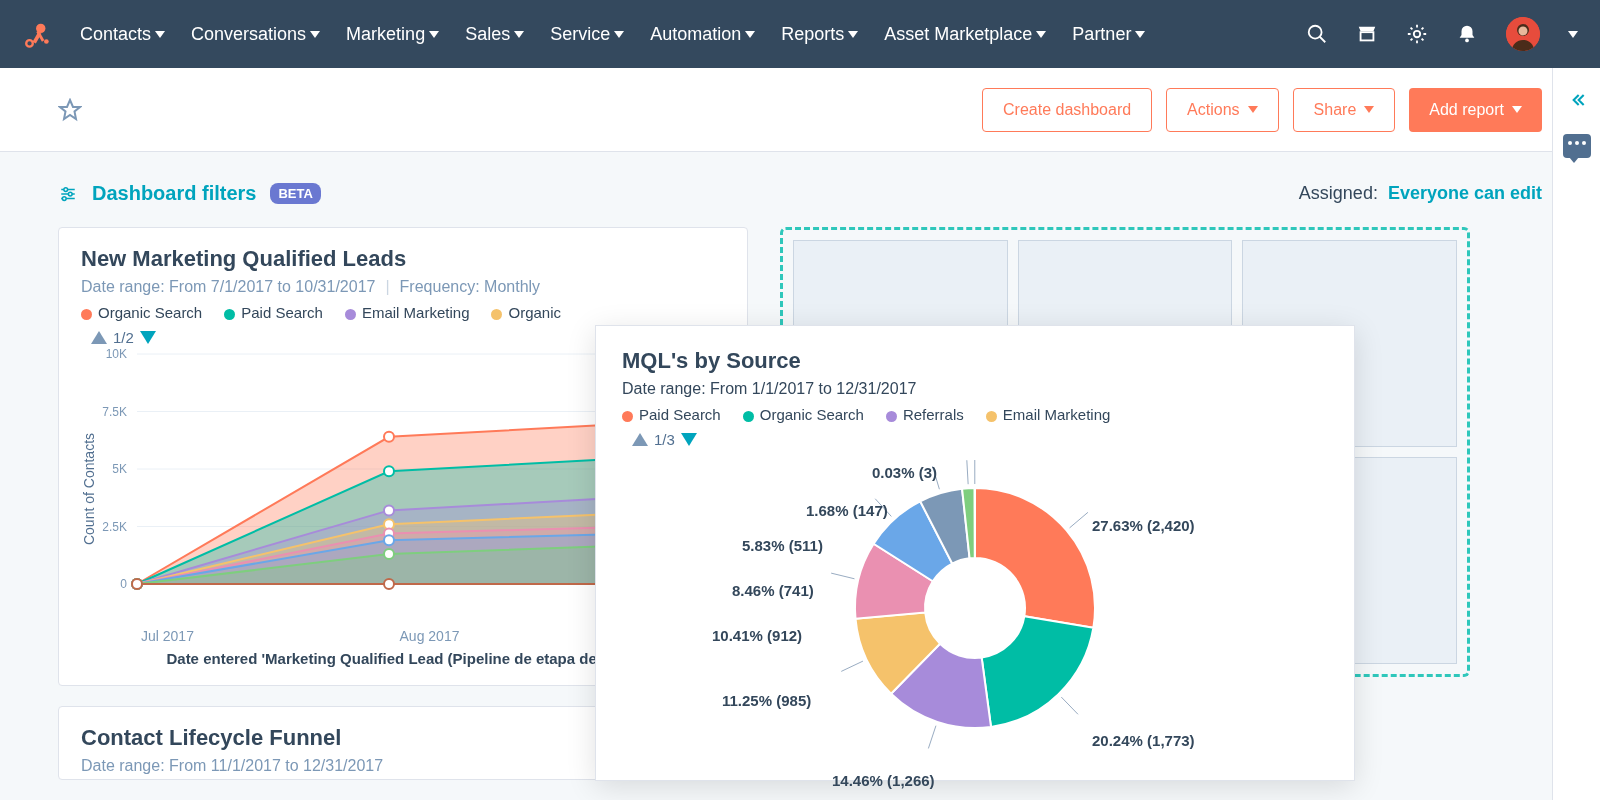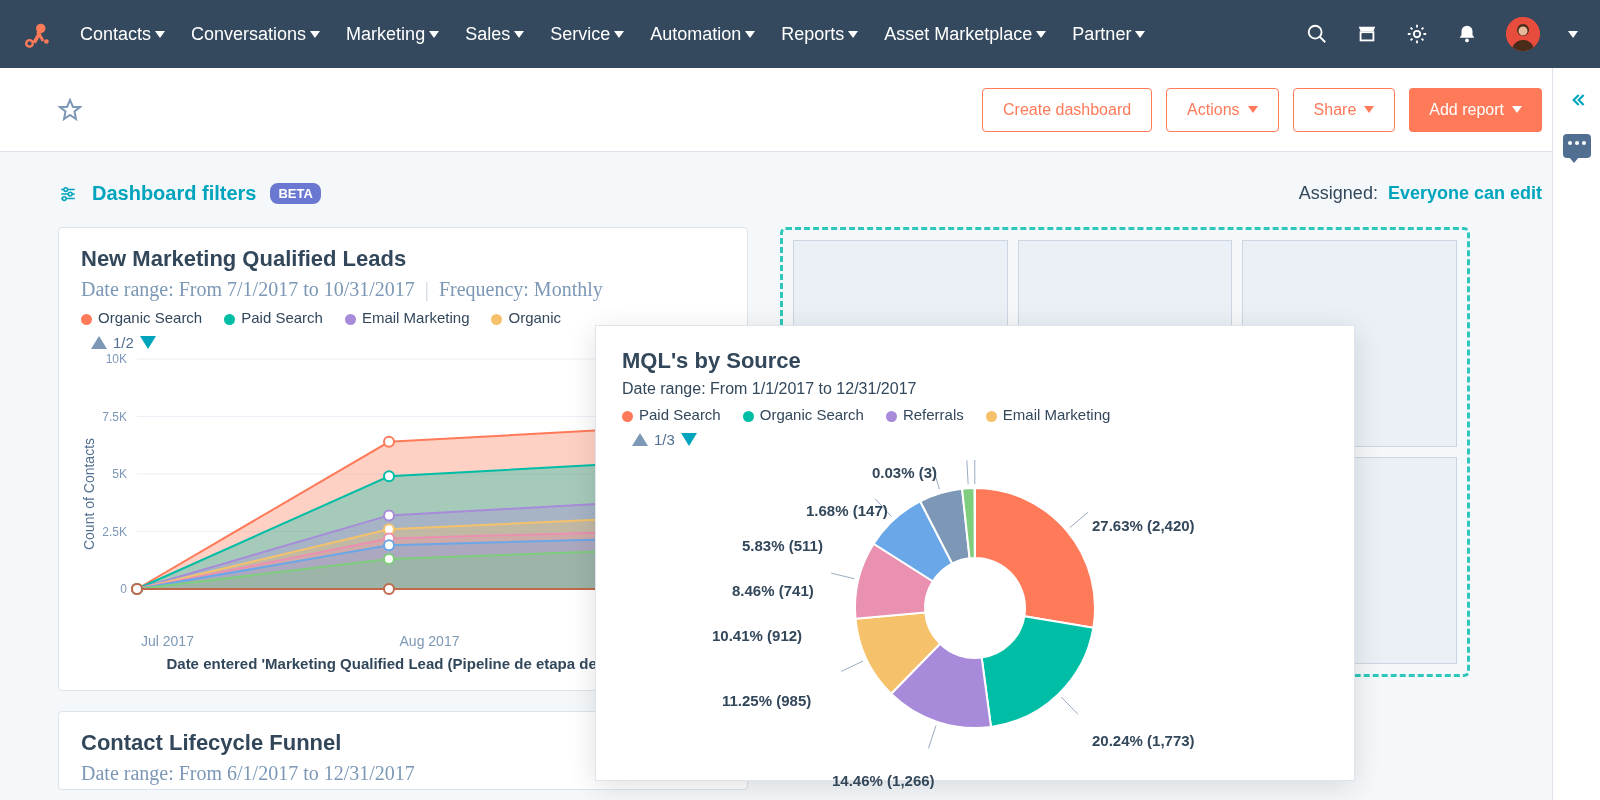--- a/index.html
+++ b/index.html
@@ -27,21 +27,21 @@
   .filters-row { display:flex; align-items:center; gap:14px; margin-bottom:22px;}
   .filters-label { color:#00a4bd; font-weight:700; font-size:20px;}
   .beta { background:#6a78d1; color:#fff; font-size:13px; font-weight:700; padding:3px 8px; border-radius:8px;}
   .assigned { margin-left:auto; font-size:18px; color:#33475b;}
   .assigned strong { color:#00a4bd; font-weight:600;}
   
   .grid { display:flex; gap:32px; position:relative;}
   .left-col { width:690px;}
   .card { background:#fff; border:1px solid #dfe3eb; border-radius:4px; padding:18px 22px 4px;}
   .card h2 { font-size:22px; font-weight:700; color:#33475b; margin-bottom:6px;}
-  .card .meta { font-size:20px; color:#7c98b6;font-family:Liberation Serif, serif;}
+  .card .meta { font-size:16px; color:#7c98b6;}
   .card .meta .sep { margin:0 10px; color:#cbd6e2;}
   .legend { display:flex; gap:22px; align-items:center; padding-top:8px; font-size:15px; color:#33475b; flex-wrap:wrap;}
   .leg-dot { display:inline-block; width:11px; height:11px; border-radius:50%; margin-right:6px; vertical-align:middle;}
   .pager { display:flex; align-items:center; gap:6px; font-size:15px; color:#516f90; padding:8px 0 4px 10px;}
   .tri-up { width:0;height:0;border-left:8px solid transparent;border-right:8px solid transparent;border-bottom:13px solid #7c98b6;}
   .tri-dn { width:0;height:0;border-left:8px solid transparent;border-right:8px solid transparent;border-top:13px solid #00a4bd;}
   .chart-area { position:relative; height:270px; margin-left:56px; margin-top:4px;}
   .ylab { position:absolute; left:-48px; top:50%; transform:translateY(-50%) rotate(-90deg); font-size:14px; color:#516f90; white-space:nowrap;}
   .xlabels { display:flex; justify-content:space-between; padding:4px 0 0 60px; font-size:14px; color:#7c98b6;}
   .xaxislab { text-align:center; font-size:15px; font-weight:700; color:#33475b; padding:6px 0 14px;}
@@ -272,21 +272,21 @@
         <div class="xlabels" id="xlabels">
             <span>Jul 2017</span>
             <span>Aug 2017</span>
             <span>Sep 2017</span>
           </div>
         <div class="xaxislab">Date entered 'Marketing Qualified Lead (Pipeline de etapa de vida)'</div>
       </div>
 
       <div class="card card2">
         <h2>Contact Lifecycle Funnel</h2>
-        <div class="meta"><span>Date range: From 6/1/2017 to 12/31/2017</span></div>
+        <div class="meta"><span>Date range: From 11/1/2017 to 12/31/2017</span></div>
       </div>
     </div>
 
     <div class="dropzone">
       <div class="dz-inner"></div>
       <div class="dz-inner"></div>
       <div class="dz-inner"></div>
       <div class="dz-inner dz-wide"></div>
     </div>
   </div>

